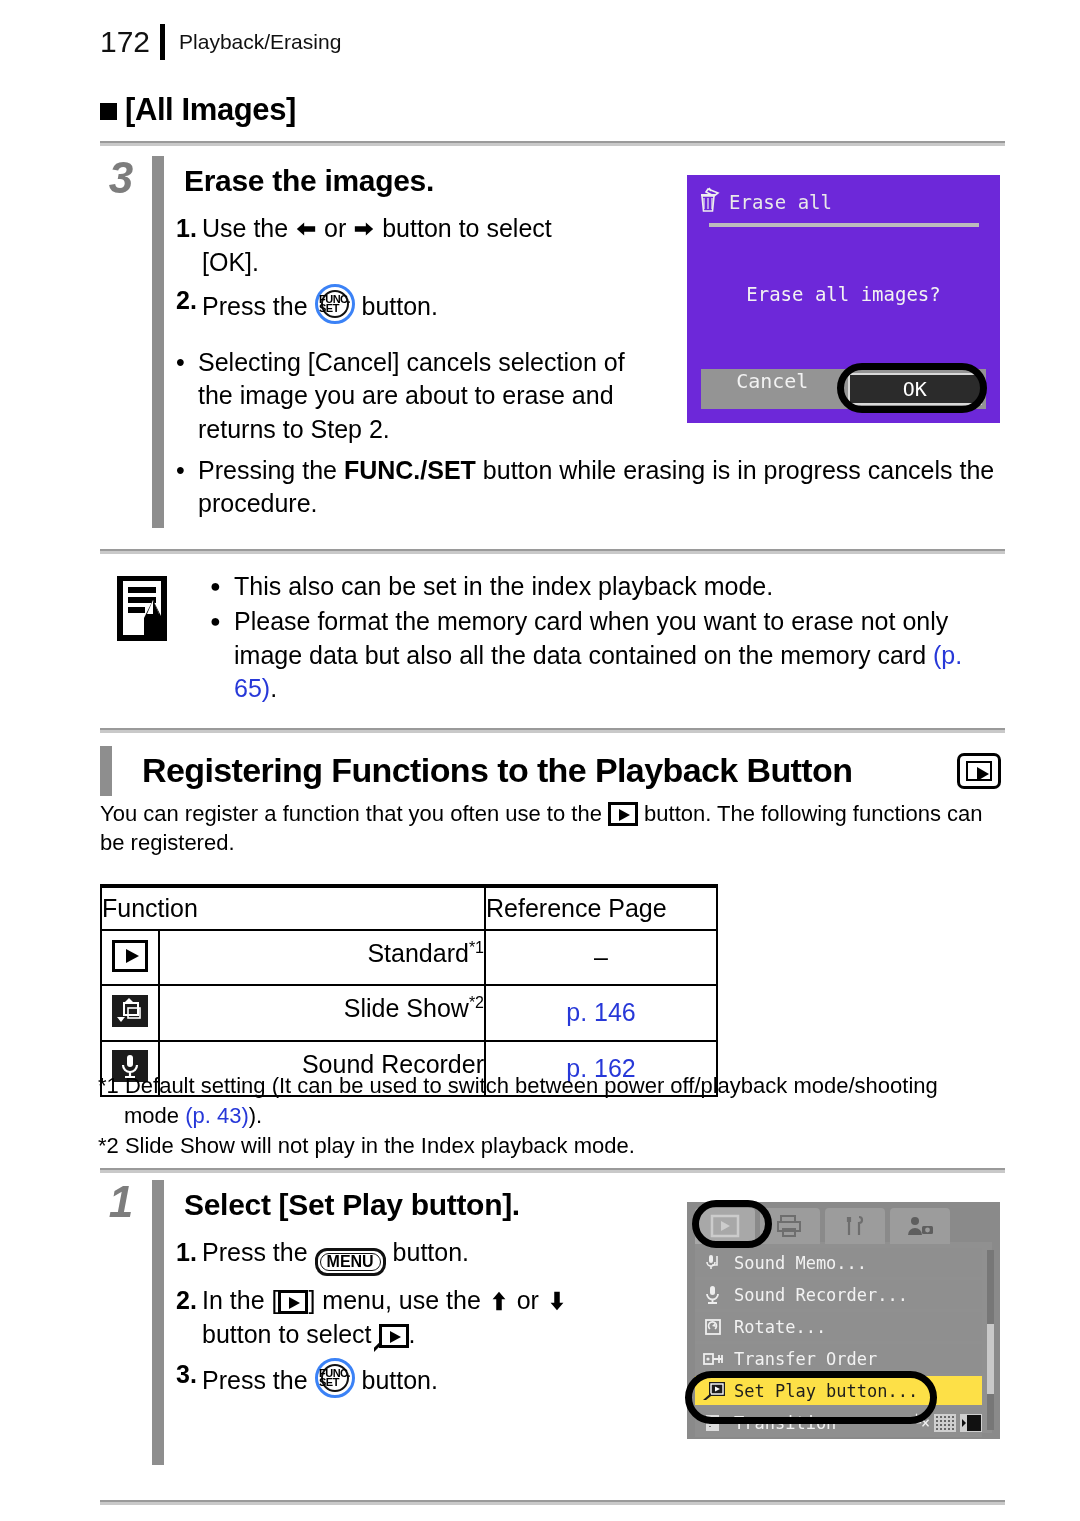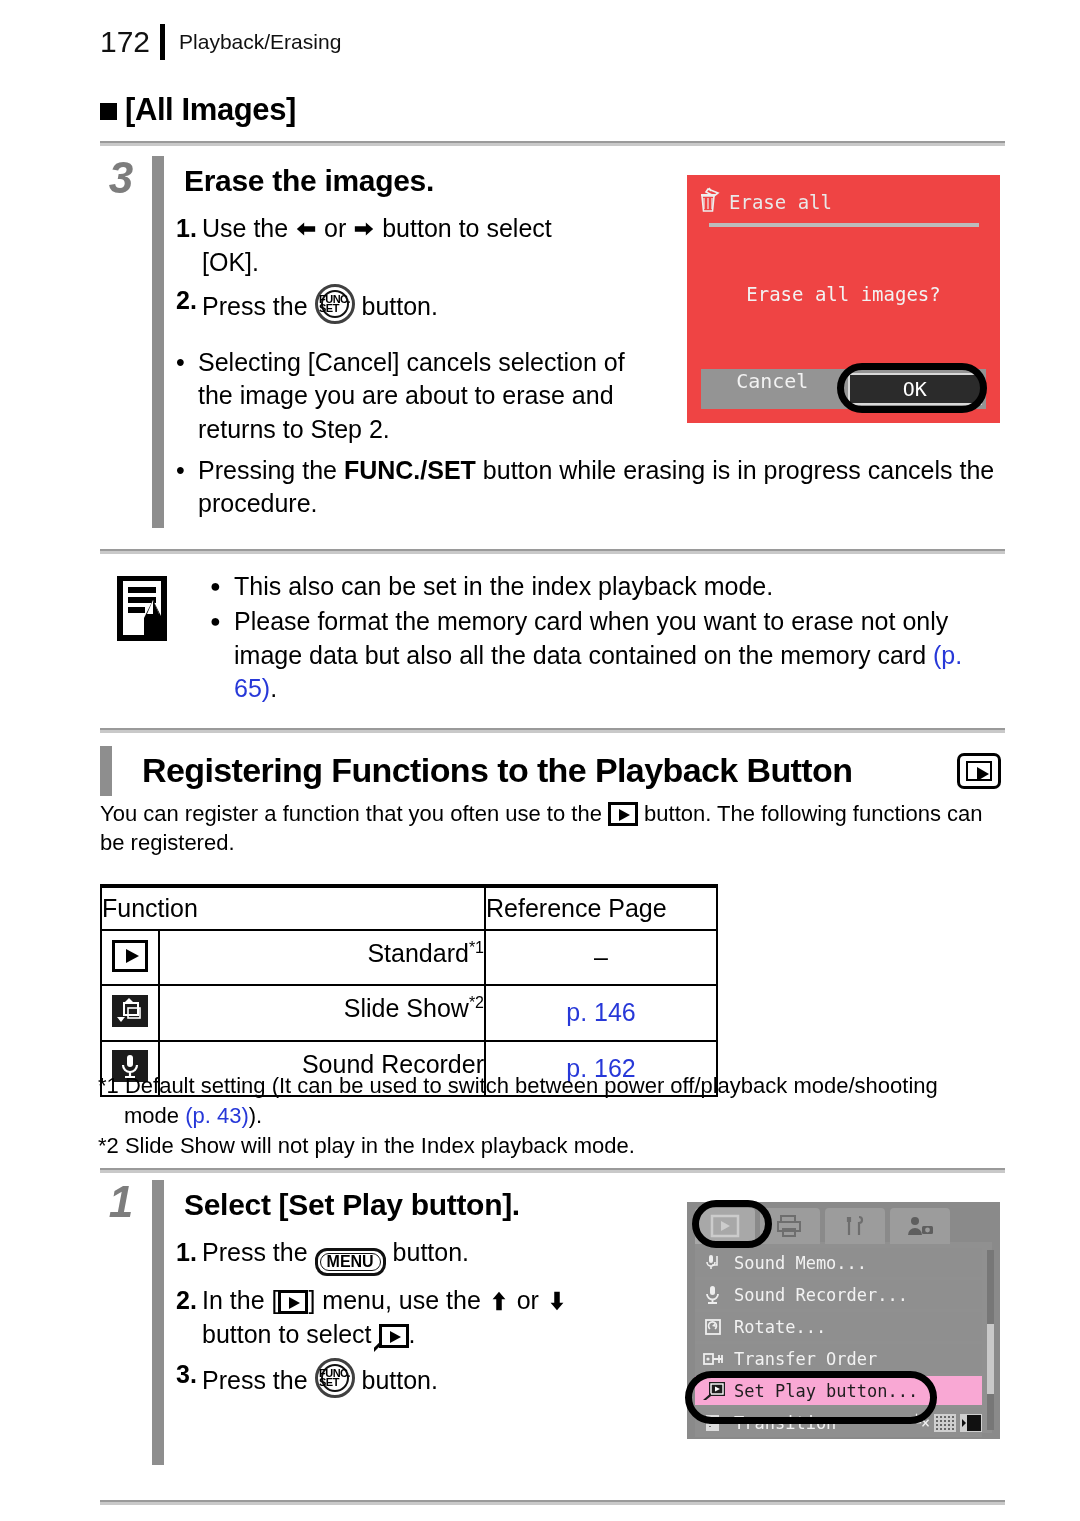--- a/index.html
+++ b/index.html
@@ -48,21 +48,21 @@
 
   .blist { margin-top:22px; }
   .bitem { display:flex; font-size:25px; line-height:1.33; margin-bottom:3px; }
   .bitem .d { min-width:22px; font-size:25px; }
   .bitem .t { flex:1; }
 
   
   .funcset {
     display:inline-block; vertical-align:-9px;
     width:40px; height:40px; border-radius:50%;
-    border:3px solid #404040; background:#fff; position:relative;
+    border:3px solid #3b82f6; background:#fff; position:relative;
   }
   .funcset::before{
     content:""; position:absolute; inset:3px; border-radius:50%; border:2px solid #111;
   }
   .funcset i {
     position:absolute; inset:0; display:flex; flex-direction:column;
     align-items:center; justify-content:center; font-style:normal;
     font-size:11px; font-weight:bold; line-height:9px; letter-spacing:-0.5px;
   }
   .menubtn {
@@ -87,21 +87,21 @@
     content:""; position:absolute; left:8px; top:4px;
     border-left:11px solid #000; border-top:6px solid transparent; border-bottom:6px solid transparent;
   }
   .playicon.setplay::before{
     content:""; position:absolute; left:-8px; bottom:-7px; width:14px; height:14px;
     background:linear-gradient(45deg,#000 48%,transparent 48%);
     clip-path:polygon(0% 100%, 100% 0%, 70% 0%, 0% 70%);
   }
 
   
-  .lcd { position:absolute; background:#ef4444; }
+  .lcd { position:absolute; background:#6d28d9; }
   .lcd-erase { left:687px; top:175px; width:313px; height:248px; }
   .lcd-title { position:absolute; left:42px; top:16px; color:#e9e9e9;
                font-family:"DejaVu Sans Mono", monospace; font-size:19px; }
   .lcd-underline { position:absolute; left:22px; top:48px; width:270px; height:4px;
                    background:#bcbcbc; }
   .lcd-msg { position:absolute; left:0; right:0; top:108px; text-align:center;
              color:#f2f2f2; font-family:"DejaVu Sans Mono", monospace; font-size:19px; }
   .lcd-btnbar { position:absolute; left:14px; right:14px; bottom:14px; height:40px;
                 background:#949494; display:flex; align-items:flex-start; }
   .lcd-cancel { flex:1; text-align:center; color:#f2f2f2;
@@ -168,21 +168,21 @@
 
   
   .lcd-menu { left:687px; top:1202px; width:313px; height:237px; background:#8a8a8a; }
   .mtabs { position:absolute; left:8px; top:6px; right:8px; height:36px; display:flex; gap:5px; }
   .mtab { width:60px; height:36px; background:#9c9c9c; border-radius:4px 4px 0 0;
           display:flex; align-items:center; justify-content:center; }
   .mtab.sel { background:#a8a8a8; }
   .mlist { position:absolute; left:8px; right:18px; top:46px; }
   .mrow { height:29px; background:#8f8f8f; margin-bottom:3px; display:flex; align-items:center;
           padding-left:6px; color:#f2f2f2; font-family:"DejaVu Sans Mono", monospace; font-size:17px; }
-  .mrow.sel { background:#f9a8d4; color:#1d1d1d; }
+  .mrow.sel { background:#fde047; color:#1d1d1d; }
   .mrow .mi { width:26px; height:22px; margin-right:7px; flex:0 0 26px; }
   .mscroll { position:absolute; right:6px; top:48px; width:7px; height:180px; background:#777; }
   .mscroll i { position:absolute; left:0; width:7px; height:70px; top:74px; background:#c9c9c9; display:block;}
   .lcd-inner-bg { position:absolute; left:8px; top:40px; right:8px; bottom:6px; background:#909090; }
 </style>
 </head>
 <body>
 
 <div class="page">
 

